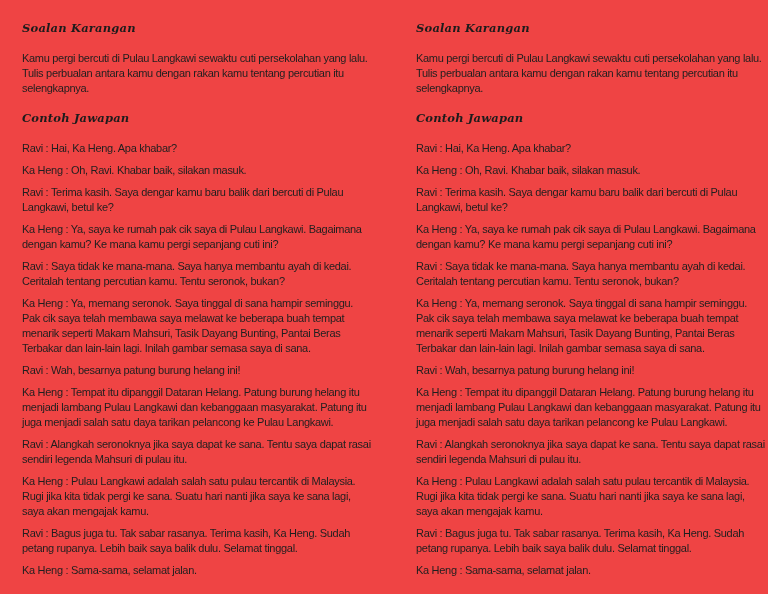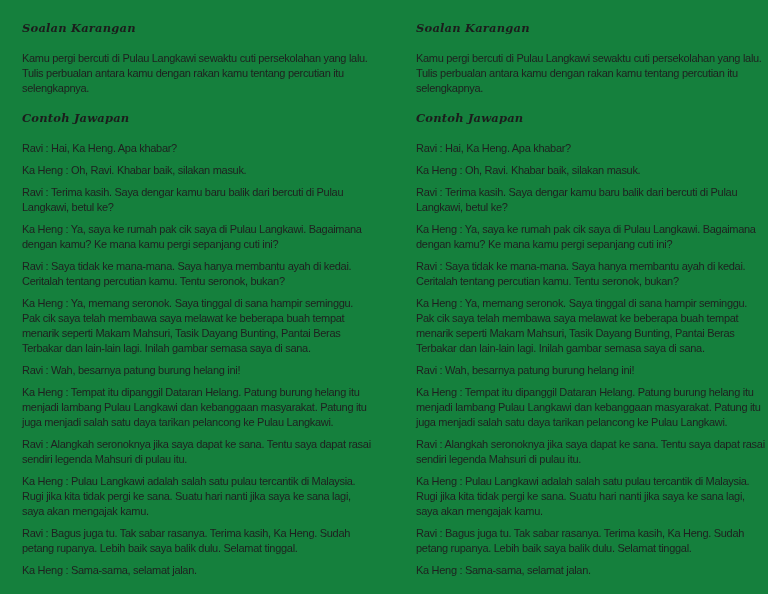--- a/index.html
+++ b/index.html
@@ -10,21 +10,21 @@
   body {
     width: 768px;
     height: 594px;
     overflow: hidden;
     font-family: "Liberation Sans", "DejaVu Sans", sans-serif;
   }
   .page {
     box-sizing: border-box;
     width: 768px;
     height: 594px;
-    background: #15803d;
+    background: #ef4444;
     display: flex;
     padding: 21px 8px 12px 22px;
     gap: 44px;
   }
   .column {
     width: 350px;
     flex: 0 0 350px;
   }
   .heading {
     font-family: "DejaVu Serif", "Liberation Serif", serif;

